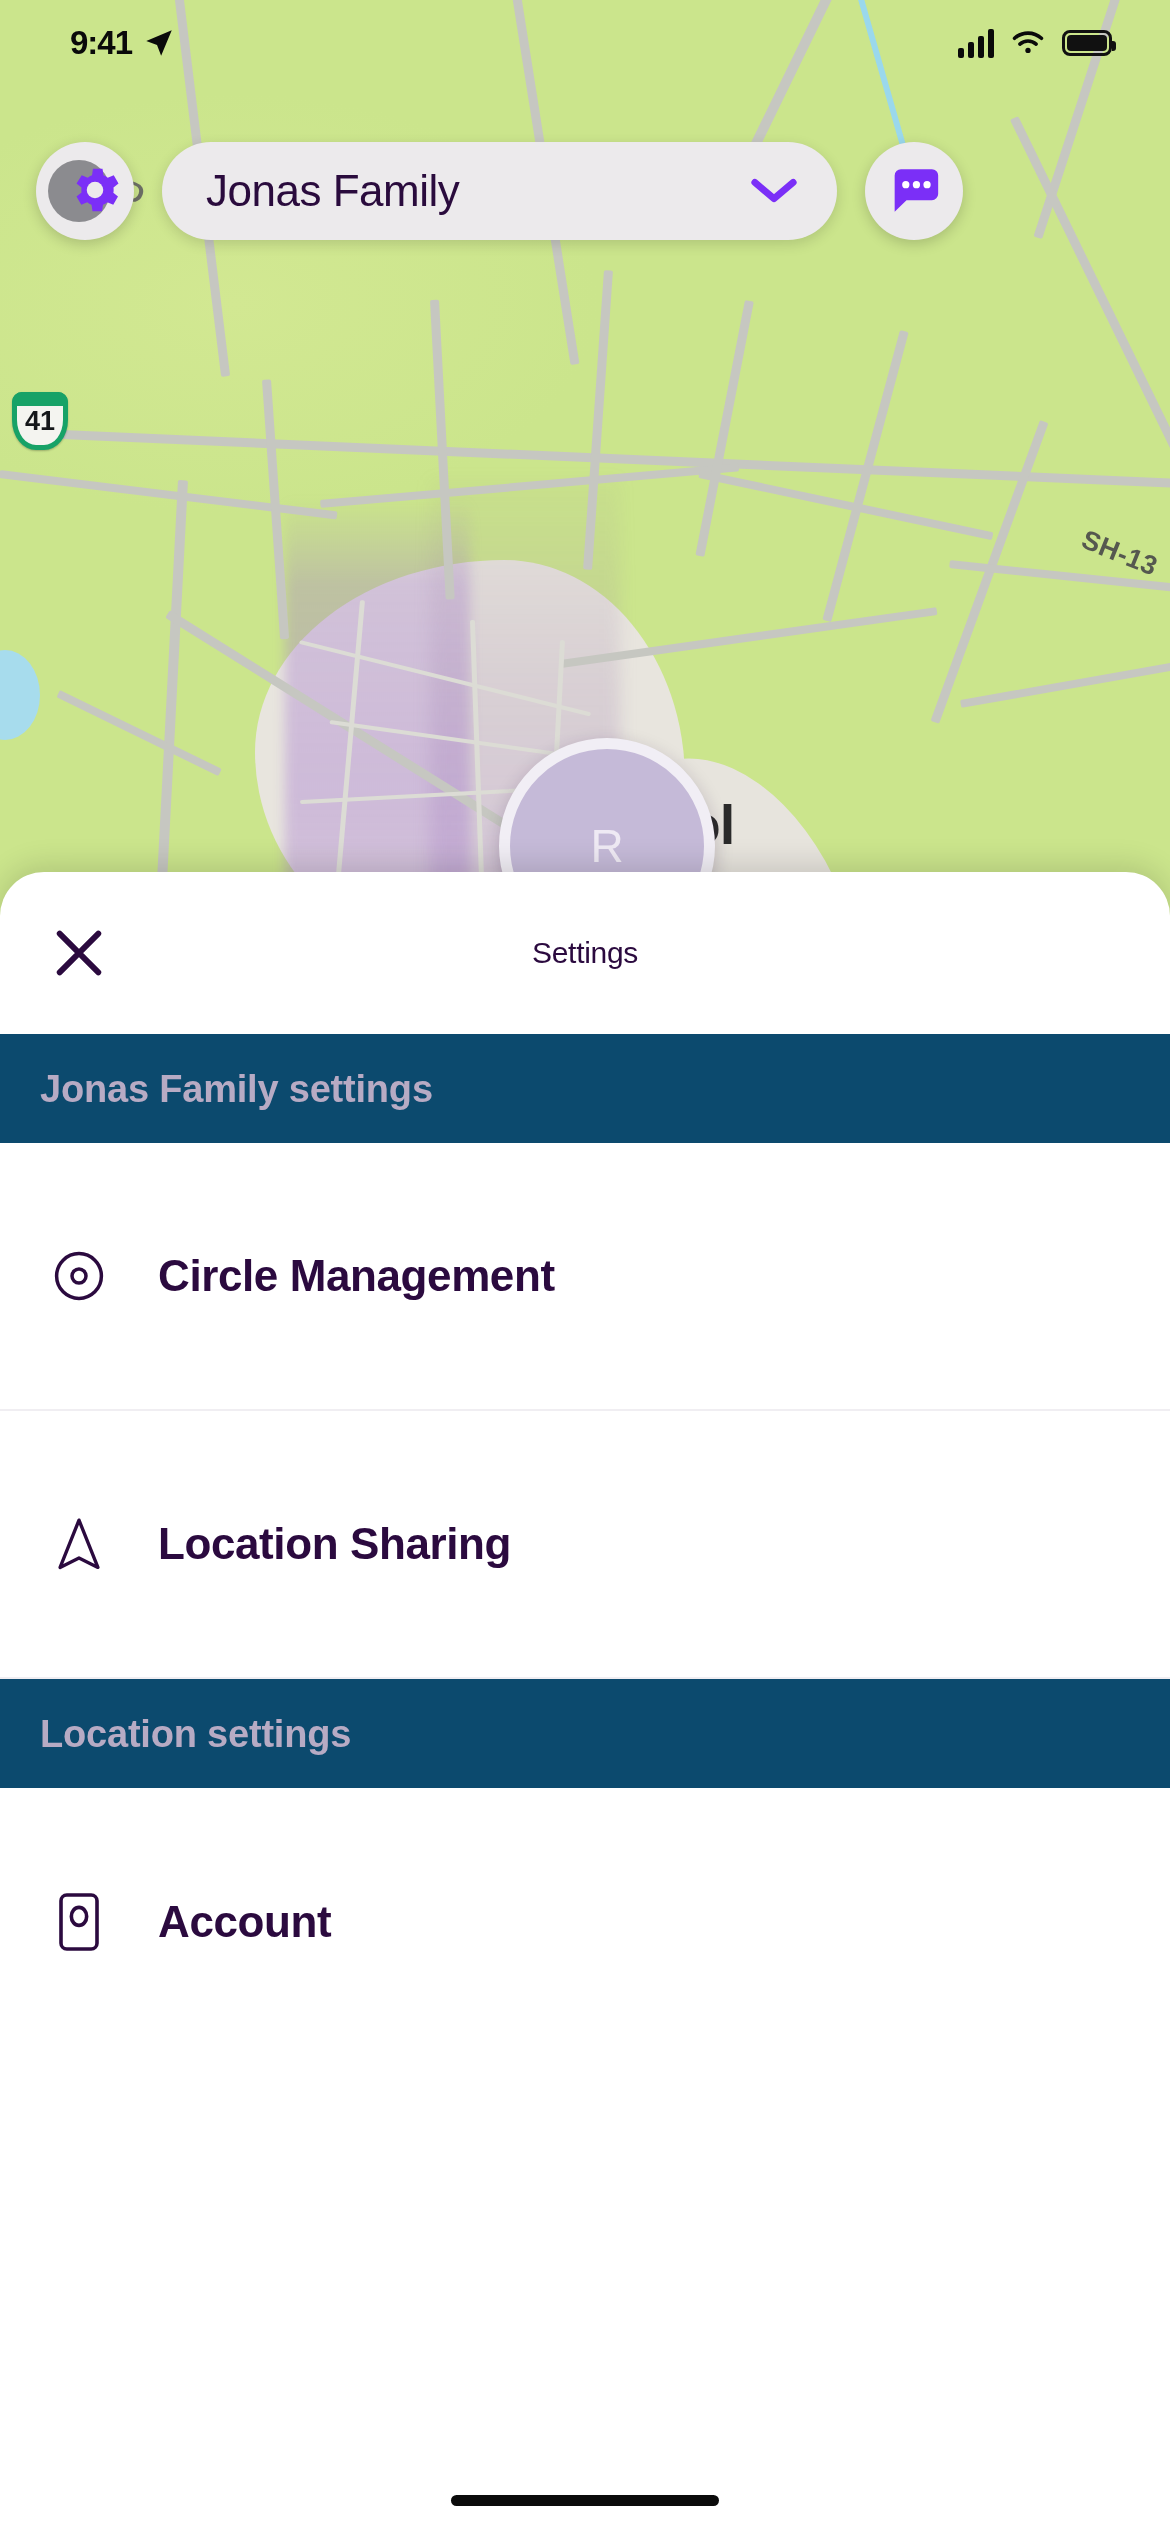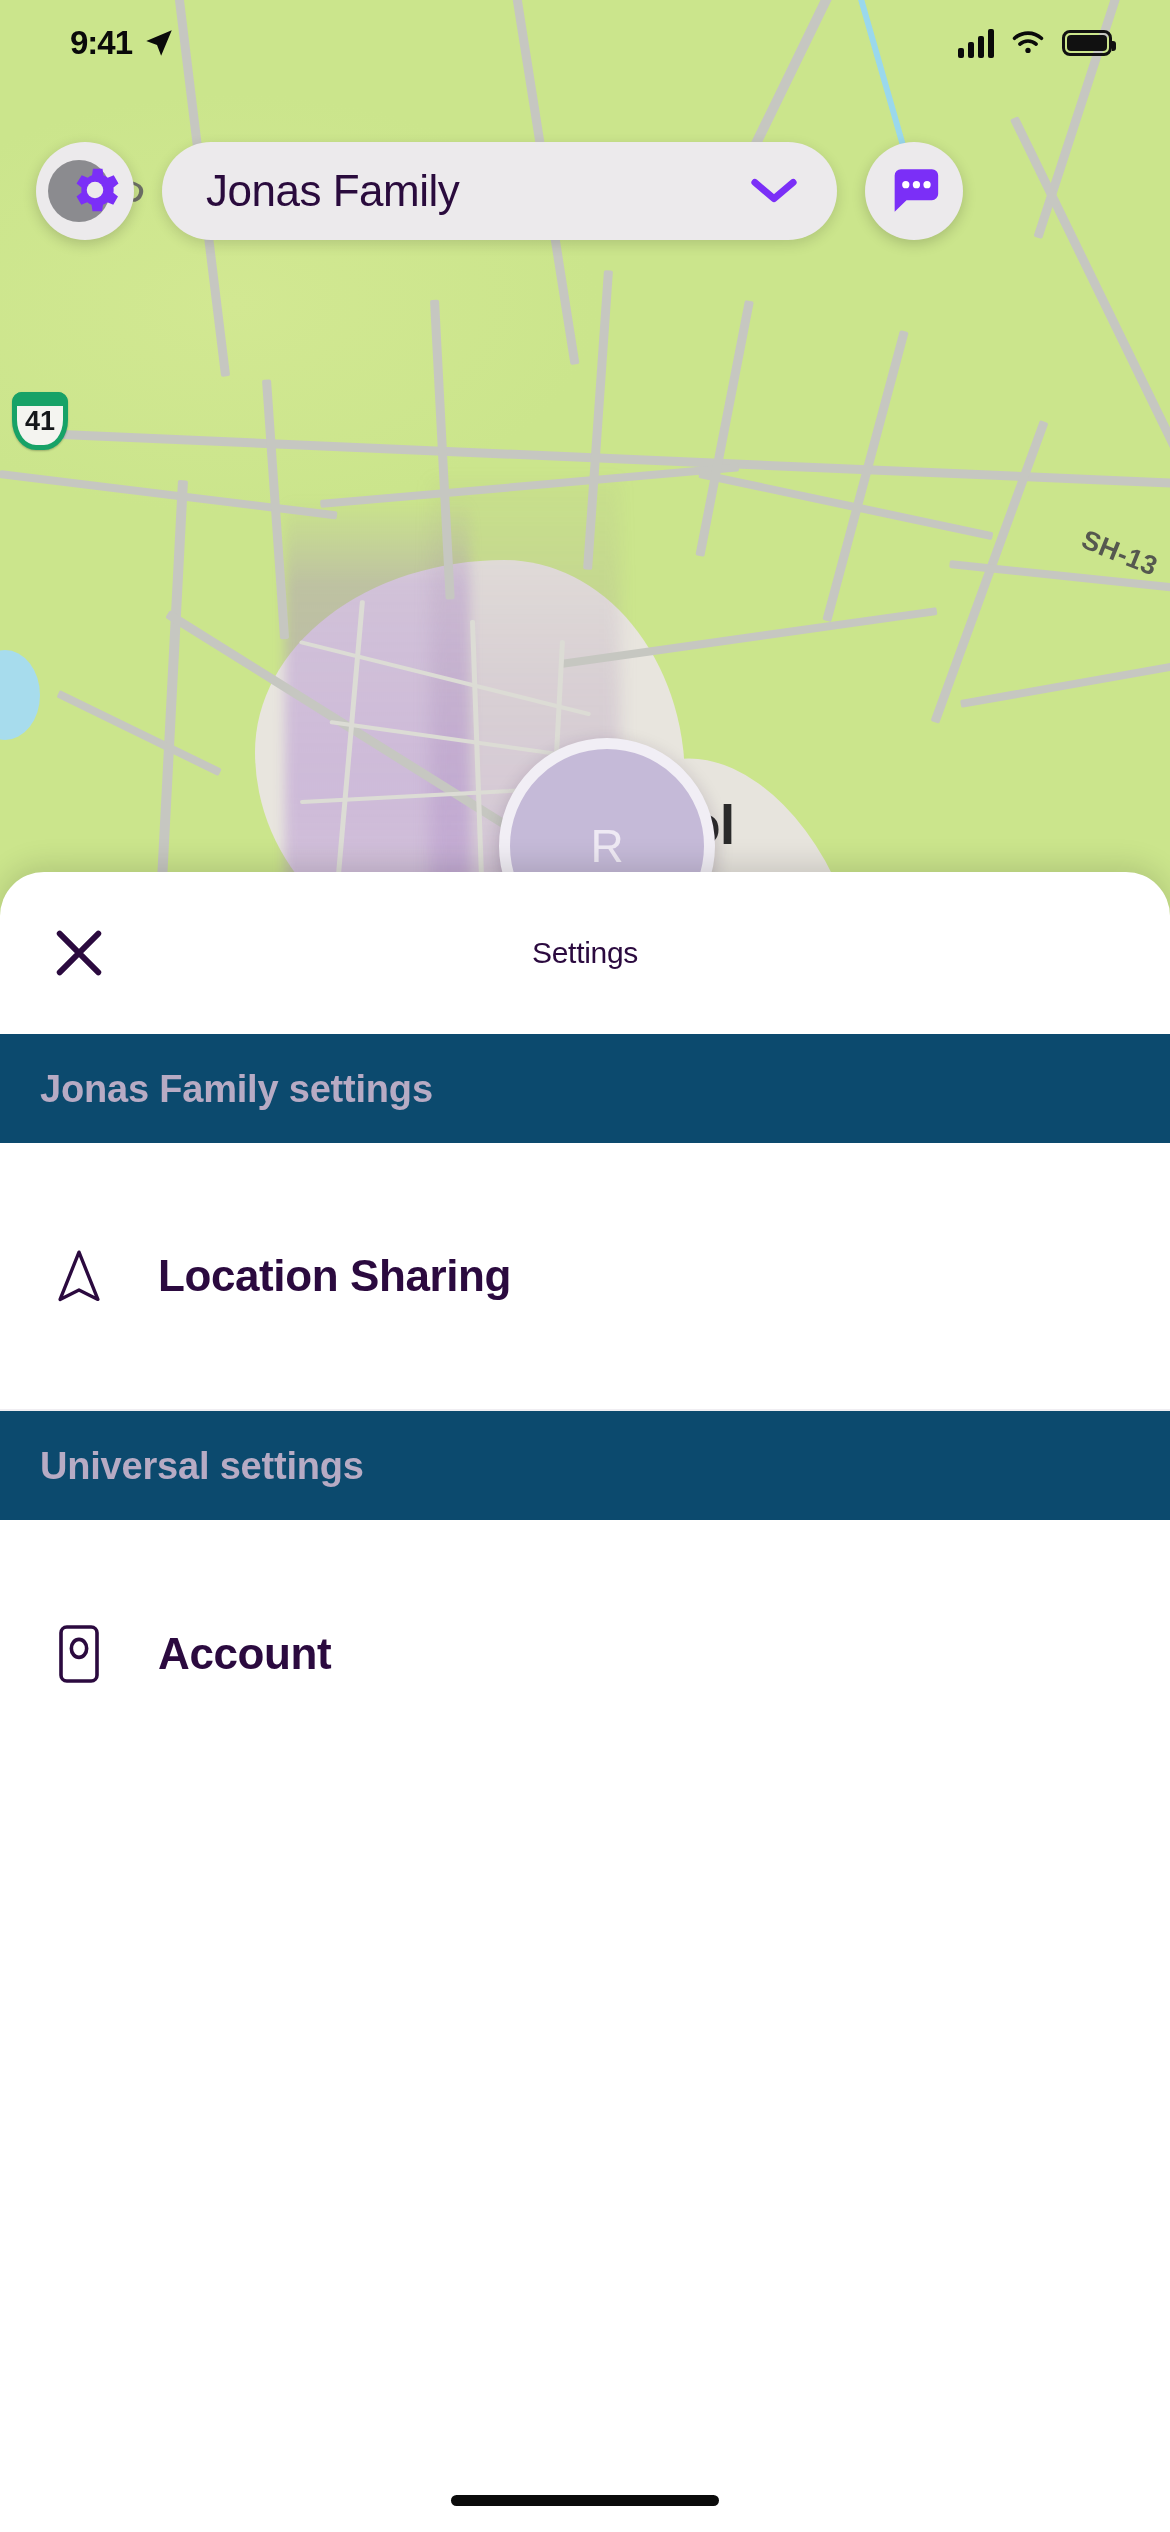--- a/index.html
+++ b/index.html
@@ -383,32 +383,41 @@
         </svg>
       </div>
       <div class="sheet-title">Settings</div>
     </div>
 
     <div class="sec-head">
       <span>Jonas Family settings</span>
     </div>
 
 
+    <div class="row">
+      <div class="row-ic">
+        <svg width="56" height="60" viewBox="0 0 24 24">
+          <circle cx="12" cy="12" r="9.6" fill="none" stroke="#2b0a3f" stroke-width="1.5"></circle>
+          <circle cx="12" cy="12" r="3" fill="none" stroke="#2b0a3f" stroke-width="1.5"></circle>
+        </svg>
+      </div>
+      <div class="row-label">Circle Management</div>
+    </div>
 
     <div class="row">
       <div class="row-ic">
         <svg width="54" height="64" viewBox="0 0 24 26">
           <path d="M12 2.4 20.4 23.4 12 19.2 3.6 23.4z" fill="none" stroke="#2b0a3f" stroke-width="1.5" stroke-linejoin="round"></path>
         </svg>
       </div>
       <div class="row-label">Location Sharing</div>
     </div>
 
     <div class="sec-head">
-      <span>Universal settings</span>
+      <span>Location settings</span>
     </div>
 
     <div class="row">
       <div class="row-ic">
         <svg width="54" height="66" viewBox="0 0 24 28">
           <rect x="4" y="2" width="16" height="24" rx="2.6" fill="none" stroke="#2b0a3f" stroke-width="1.6"></rect>
           <ellipse cx="12" cy="11.5" rx="3.4" ry="4" fill="none" stroke="#2b0a3f" stroke-width="1.6"></ellipse>
         </svg>
       </div>
       <div class="row-label">Account</div>

